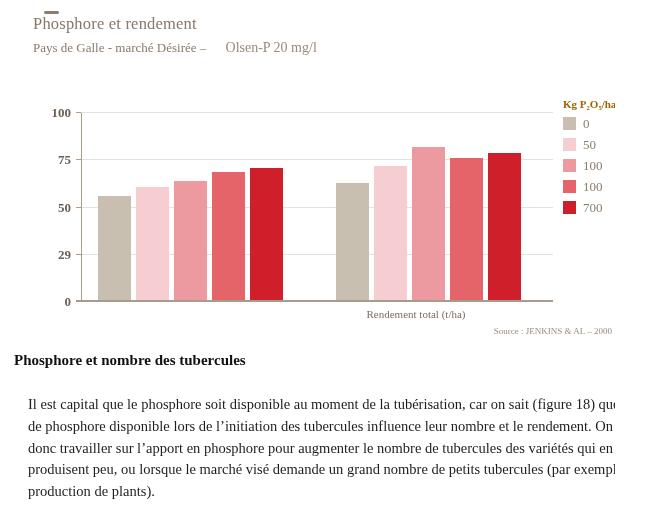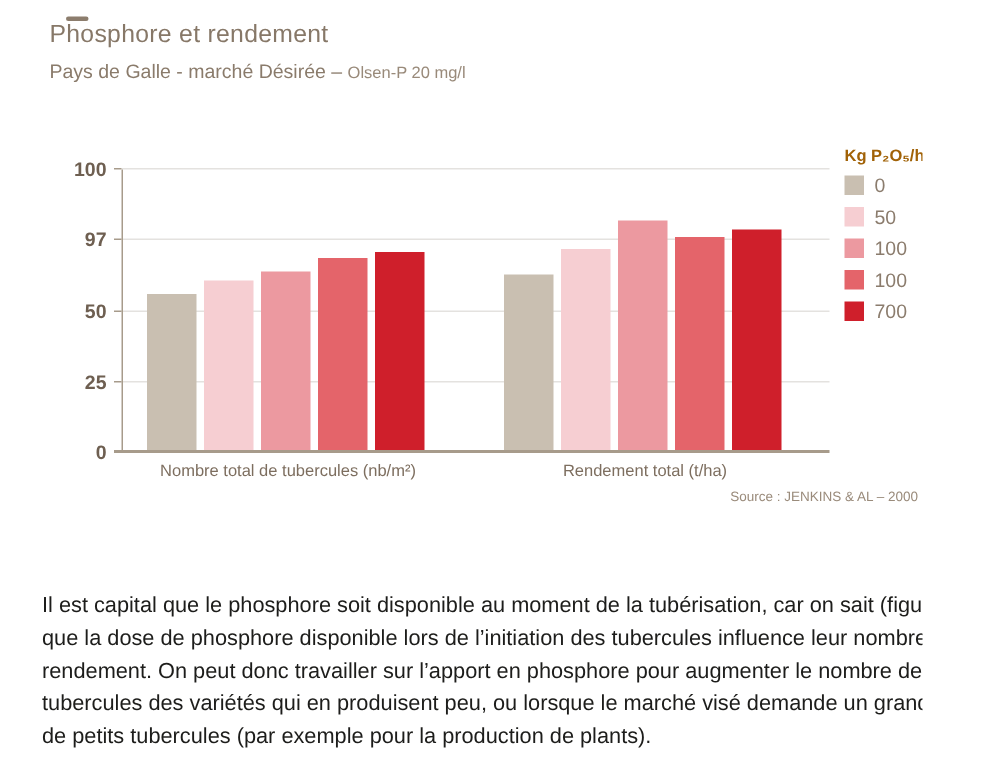--- a/index.html
+++ b/index.html
@@ -1,26 +1,26 @@
 <!DOCTYPE html>
 <html><head>
 <meta charset="utf-8">
 <style>
   html,body{margin:0;padding:0;background:#fff;}
   .page{
     position:relative;
     width:615px;height:516px;
     background:#ffffff;
-    font-family:Liberation Sans, sans-serif;
+    font-family:Liberation Serif, serif;
     overflow:hidden;
   }
   .top-dash{position:absolute;left:44px;top:11px;width:15px;height:3px;background:#8c7d6d;border-radius:2px;}
   .fig-title{position:absolute;left:33px;top:14px;font-size:16.5px;font-weight:400;color:#877868;margin:0;letter-spacing:.2px;}
   .fig-subtitle{position:absolute;left:33px;top:40px;font-size:13px;color:#8a7b6b;white-space:nowrap;}
-  .fig-subtitle .note{font-size:11px;color:#998a7a;}
+  .fig-subtitle .note{font-size:14px;color:#998a7a;margin-left:16px;}
 
   
   .plot{position:absolute;left:81px;top:113px;width:472px;height:189px;}
   .gridline{position:absolute;left:0;right:0;height:1px;background:#e4e2df;z-index:1;}
   .baseline{height:2px;background:#a79b8b;left:-5px;z-index:4;}
   .yaxis-line{position:absolute;left:0;top:0;bottom:0;width:1px;background:#a79b8b;z-index:3;}
   .ytick-mark{position:absolute;left:-5px;width:5px;height:1px;background:#a79b8b;z-index:3;}
   .ylabels{position:absolute;left:38px;top:113px;width:36px;height:189px;}
   .ytick{position:absolute;right:3px;width:33px;text-align:right;font-size:13px;font-weight:700;color:#6e5f51;}
   .group{position:absolute;bottom:0;height:100%;display:flex;align-items:flex-end;gap:5px;z-index:2;}
@@ -29,21 +29,21 @@
   .bar{width:33px;}
 
   .legend{position:absolute;left:563px;top:98px;width:95px;}
   .legend-title{font-size:11px;font-weight:700;color:#a16207;margin-bottom:7px;white-space:nowrap;}
   .legend-item{display:flex;align-items:center;margin-bottom:8px;height:13px;}
   .legend-swatch{width:13px;height:13px;margin-right:7px;flex:0 0 auto;}
   .legend-label{font-size:13px;color:#8b7c6d;}
 
   .xlabel{position:absolute;top:308px;transform:translateX(-50%);font-size:11px;color:#7d6e5f;white-space:nowrap;}
   .xlabel.c0{left:192px;}
-  .xlabel.c1{left:430px;}
+  .xlabel.c1{left:416px;}
   .source{position:absolute;right:3px;top:326px;font-size:9px;color:#9a8b7b;}
 
   .section-heading{position:absolute;left:14px;top:352px;margin:0;font-size:15px;font-weight:700;color:#111110;}
   .body-text{position:absolute;left:14px;top:380px;width:645px;margin:14px;font-size:14.5px;line-height:21.8px;color:#1d1d1b;}
 </style>
 </head>
 <body>
 
 <div class="page">
 
@@ -51,23 +51,23 @@
 
   <h1 class="fig-title">Phosphore et rendement</h1>
 
   <div class="fig-subtitle">
     <span>Pays de Galle - marché Désirée –</span>
     <span class="note">Olsen-P 20 mg/l</span>
   </div>
 
   <div class="ylabels" id="ylabels">
       <div class="ytick" style="top: 181px;">0</div>
-      <div class="ytick" style="top: 133.75px;">25</div>
+      <div class="ytick" style="top: 133.75px;">29</div>
       <div class="ytick" style="top: 86.5px;">50</div>
-      <div class="ytick" style="top: 39.25px;">97</div>
+      <div class="ytick" style="top: 39.25px;">75</div>
       <div class="ytick" style="top: -8px;">100</div>
     </div>
 
   <div class="plot" id="plot">
     <div class="yaxis-line"></div>
   <div class="gridline baseline" style="bottom: 0%;"></div>
       <div class="ytick-mark" style="bottom: 0%;"></div>
       <div class="gridline" style="bottom: 25%;"></div>
       <div class="ytick-mark" style="bottom: 25%;"></div>
       <div class="gridline" style="bottom: 50%;"></div>
@@ -111,20 +111,20 @@
           <span class="legend-swatch" style="background: rgb(228, 100, 106);"></span>
           <span class="legend-label">100</span>
         </div>
         <div class="legend-item">
           <span class="legend-swatch" style="background: rgb(207, 31, 43);"></span>
           <span class="legend-label">700</span>
         </div>
       </div>
   </div>
 
-  <div class="xlabel c0">Nombre total de tubercules (nb/m²)</div>
   <div class="xlabel c1">Rendement total (t/ha)</div>
 
   <div class="source">Source : JENKINS &amp; AL – 2000</div>
 
+  <h2 class="section-heading">Phosphore et nombre des tubercules</h2>
   <p class="body-text">Il est capital que le phosphore soit disponible au moment de la tubérisation, car on sait (figure 18) que la dose de phosphore disponible lors de l’initiation des tubercules influence leur nombre et le rendement. On peut donc travailler sur l’apport en phosphore pour augmenter le nombre de tubercules des variétés qui en produisent peu, ou lorsque le marché visé demande un grand nombre de petits tubercules (par exemple pour la production de plants).</p>
 
 </div>
 
 </body></html>

